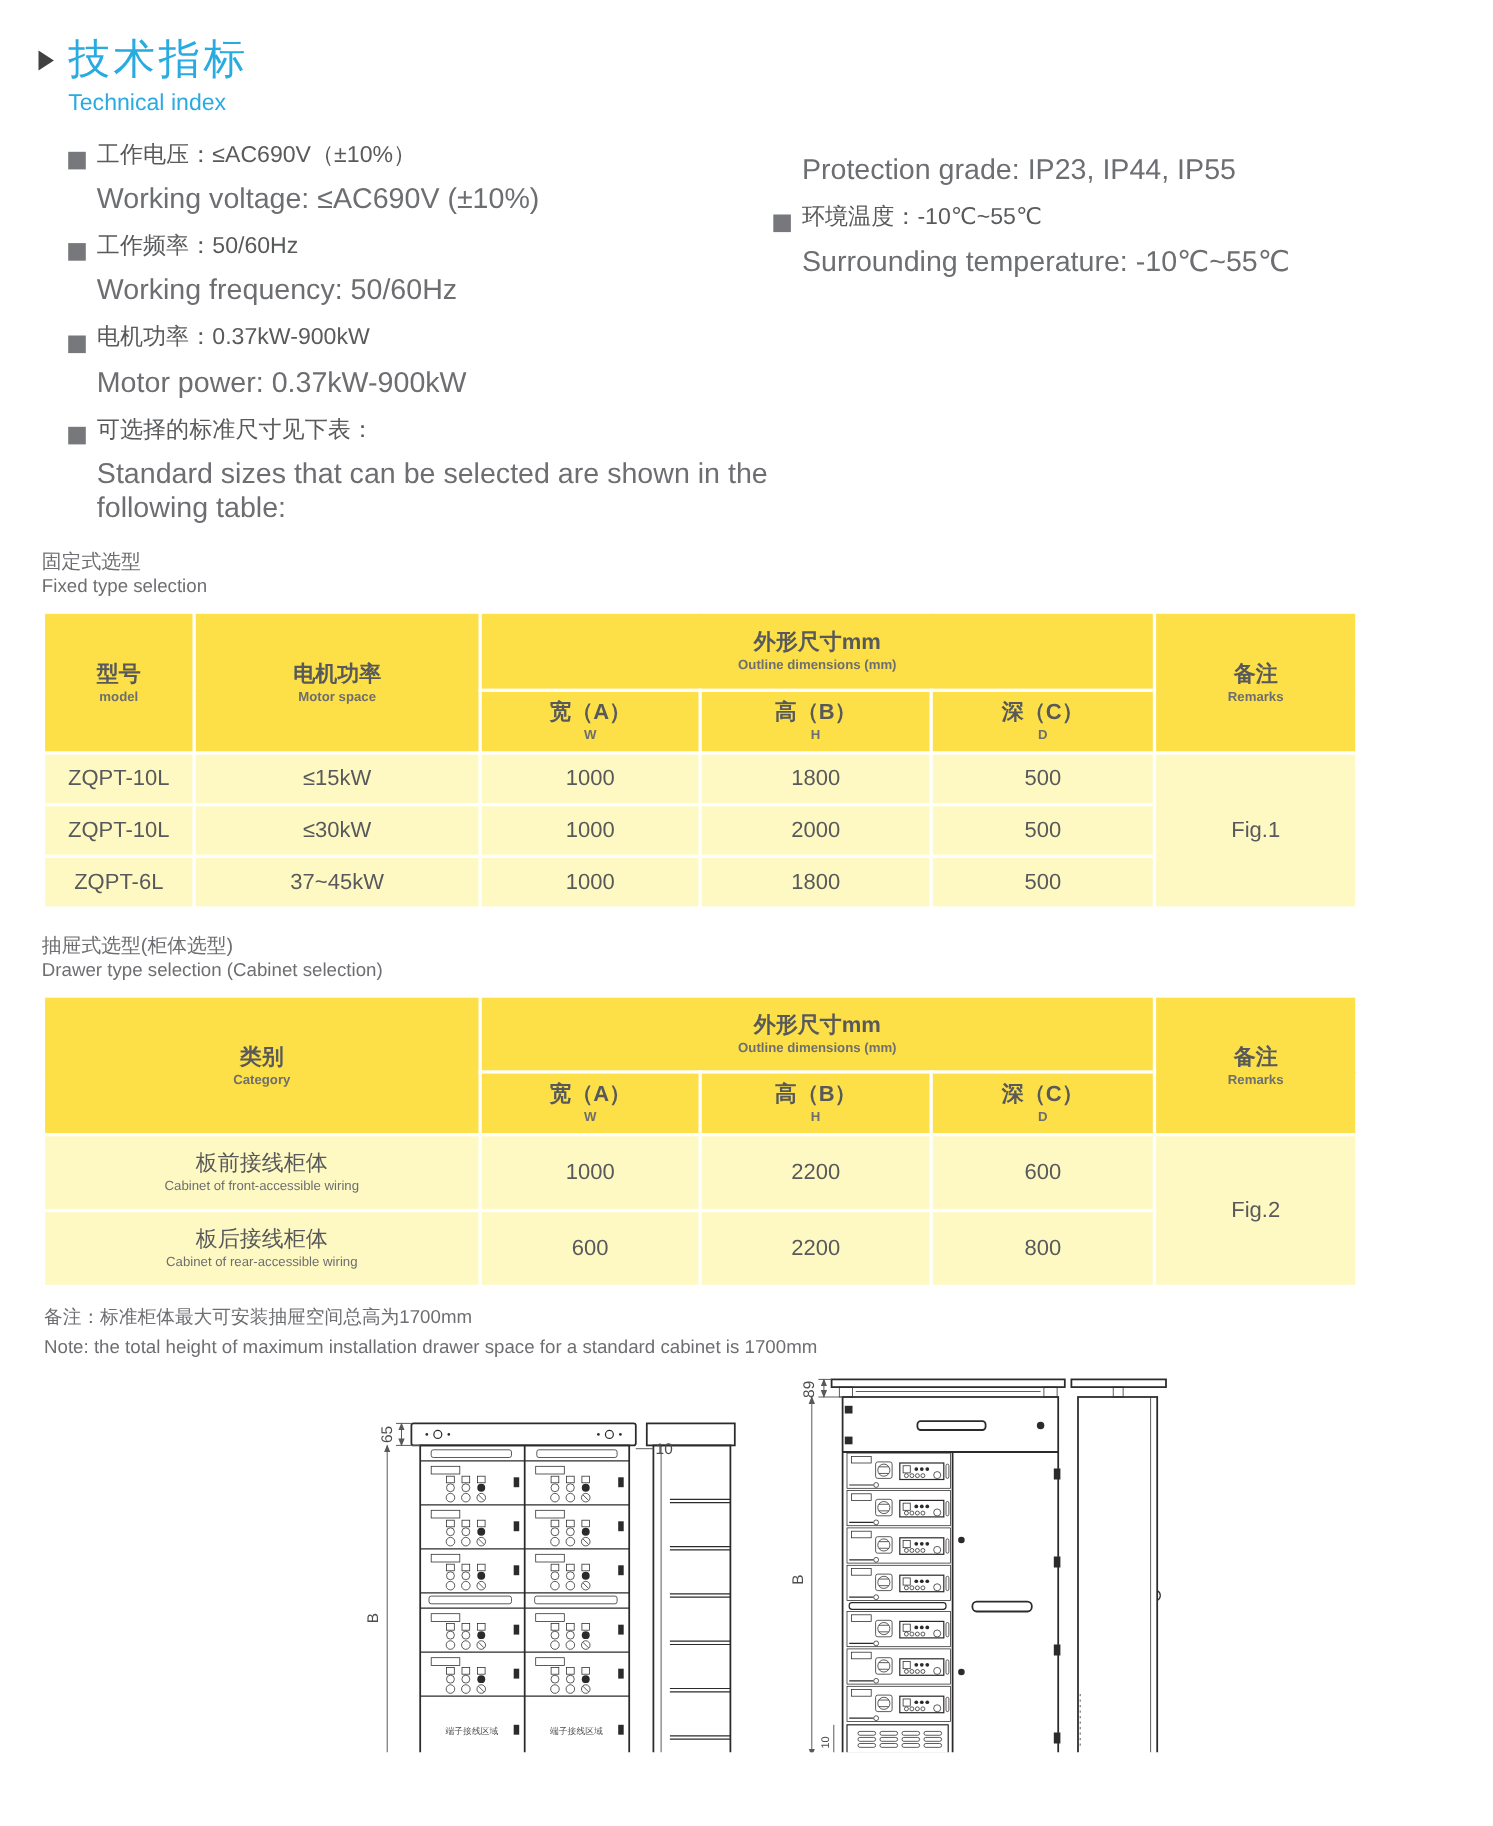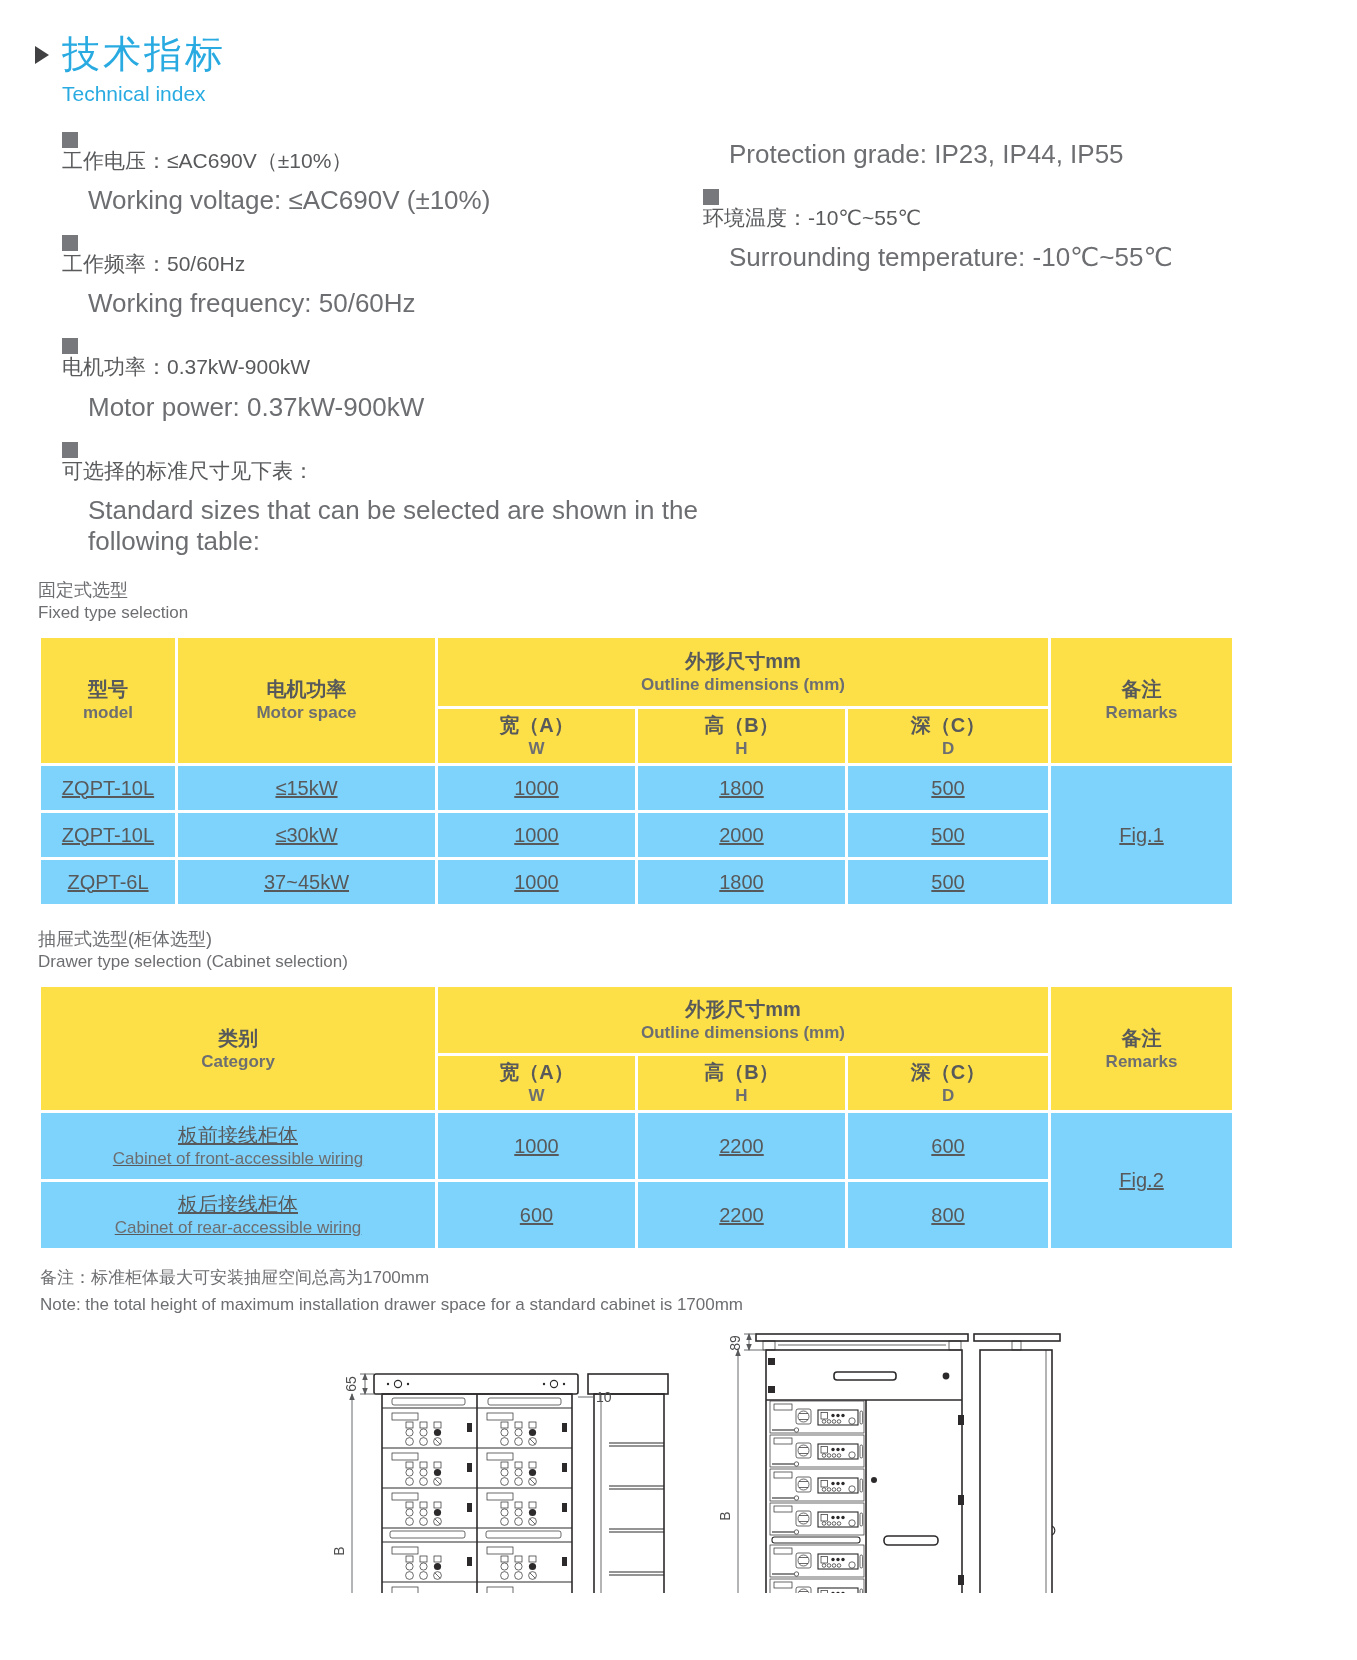--- a/index.html
+++ b/index.html
@@ -11,39 +11,39 @@
   .title-row{display:flex;align-items:center;}
   .arrow-icon{width:0;height:0;border-left:14px solid #414042;border-top:9px solid transparent;border-bottom:9px solid transparent;margin-right:13px;}
   .title-zh{font-size:38px;font-weight:500;color:#29abe2;letter-spacing:3px;line-height:1.1;}
   .title-en{font-size:21px;color:#29abe2;margin:6px 0 0 27px;}
 
   
   .specs{display:flex;margin:22px 0 0 62px;}
   .spec-col-left{width:641px;}
   .spec-col-right{flex:1;}
   .spec-item{margin-bottom:4px;}
-  .spec-zh{display:flex;align-items:flex-start;font-size:21px;color:#595a5c;line-height:1.25;flex-direction:column;}
+  .spec-zh{display:flex;align-items:flex-end;font-size:21px;color:#595a5c;line-height:1.25;}
   .bullet{flex:0 0 auto;width:16px;height:16px;background:#77787b;margin:4px 10px 0 0;}
   .spec-en{font-size:26px;color:#6d6e71;margin:11px 0 15px 26px;}
   .sizes-item{margin-top:15px;}
 
   
   .sec-title{margin:0 0 0 38px;}
   .sec-zh{font-size:18px;color:#6d6e71;line-height:1.35;}
   .sec-en{font-size:17px;color:#6d6e71;line-height:1.35;}
   .sec1{margin-top:6px;}
   .sec2{margin-top:20px;}
 
   
   table.spec-table{border-collapse:collapse;table-layout:fixed;width:1194px;margin:10px 0 0 38px;}
   table.spec-table th,table.spec-table td{border:3px solid #fff;text-align:center;vertical-align:middle;padding:0;}
   table.spec-table th{background:#fde047;font-weight:700;}
-  table.spec-table td{background:#7dd3fc;font-size:20px;color:#58595b;text-decoration:underline;}
+  table.spec-table td{background:#fef9c3;font-size:20px;color:#58595b;}
   .cell-zh{font-size:20px;color:#58595b;line-height:1.3;}
-  .cell-en{font-size:17px;color:#6d6e71;line-height:1.3;}
+  .cell-en{font-size:12px;color:#6d6e71;line-height:1.3;}
   .t1 .tier1 th{height:68px;}
   .t1 .tier2 th{height:54px;}
   .t1 tbody td{height:44px;}
   .t2 .tier1 th{height:66px;}
   .t2 .tier2 th{height:54px;}
   .t2 tbody td{height:66px;}
 
   
   .note{margin:14px 0 0 40px;}
   .note-zh{font-size:17px;color:#6d6e71;line-height:1.55;}

